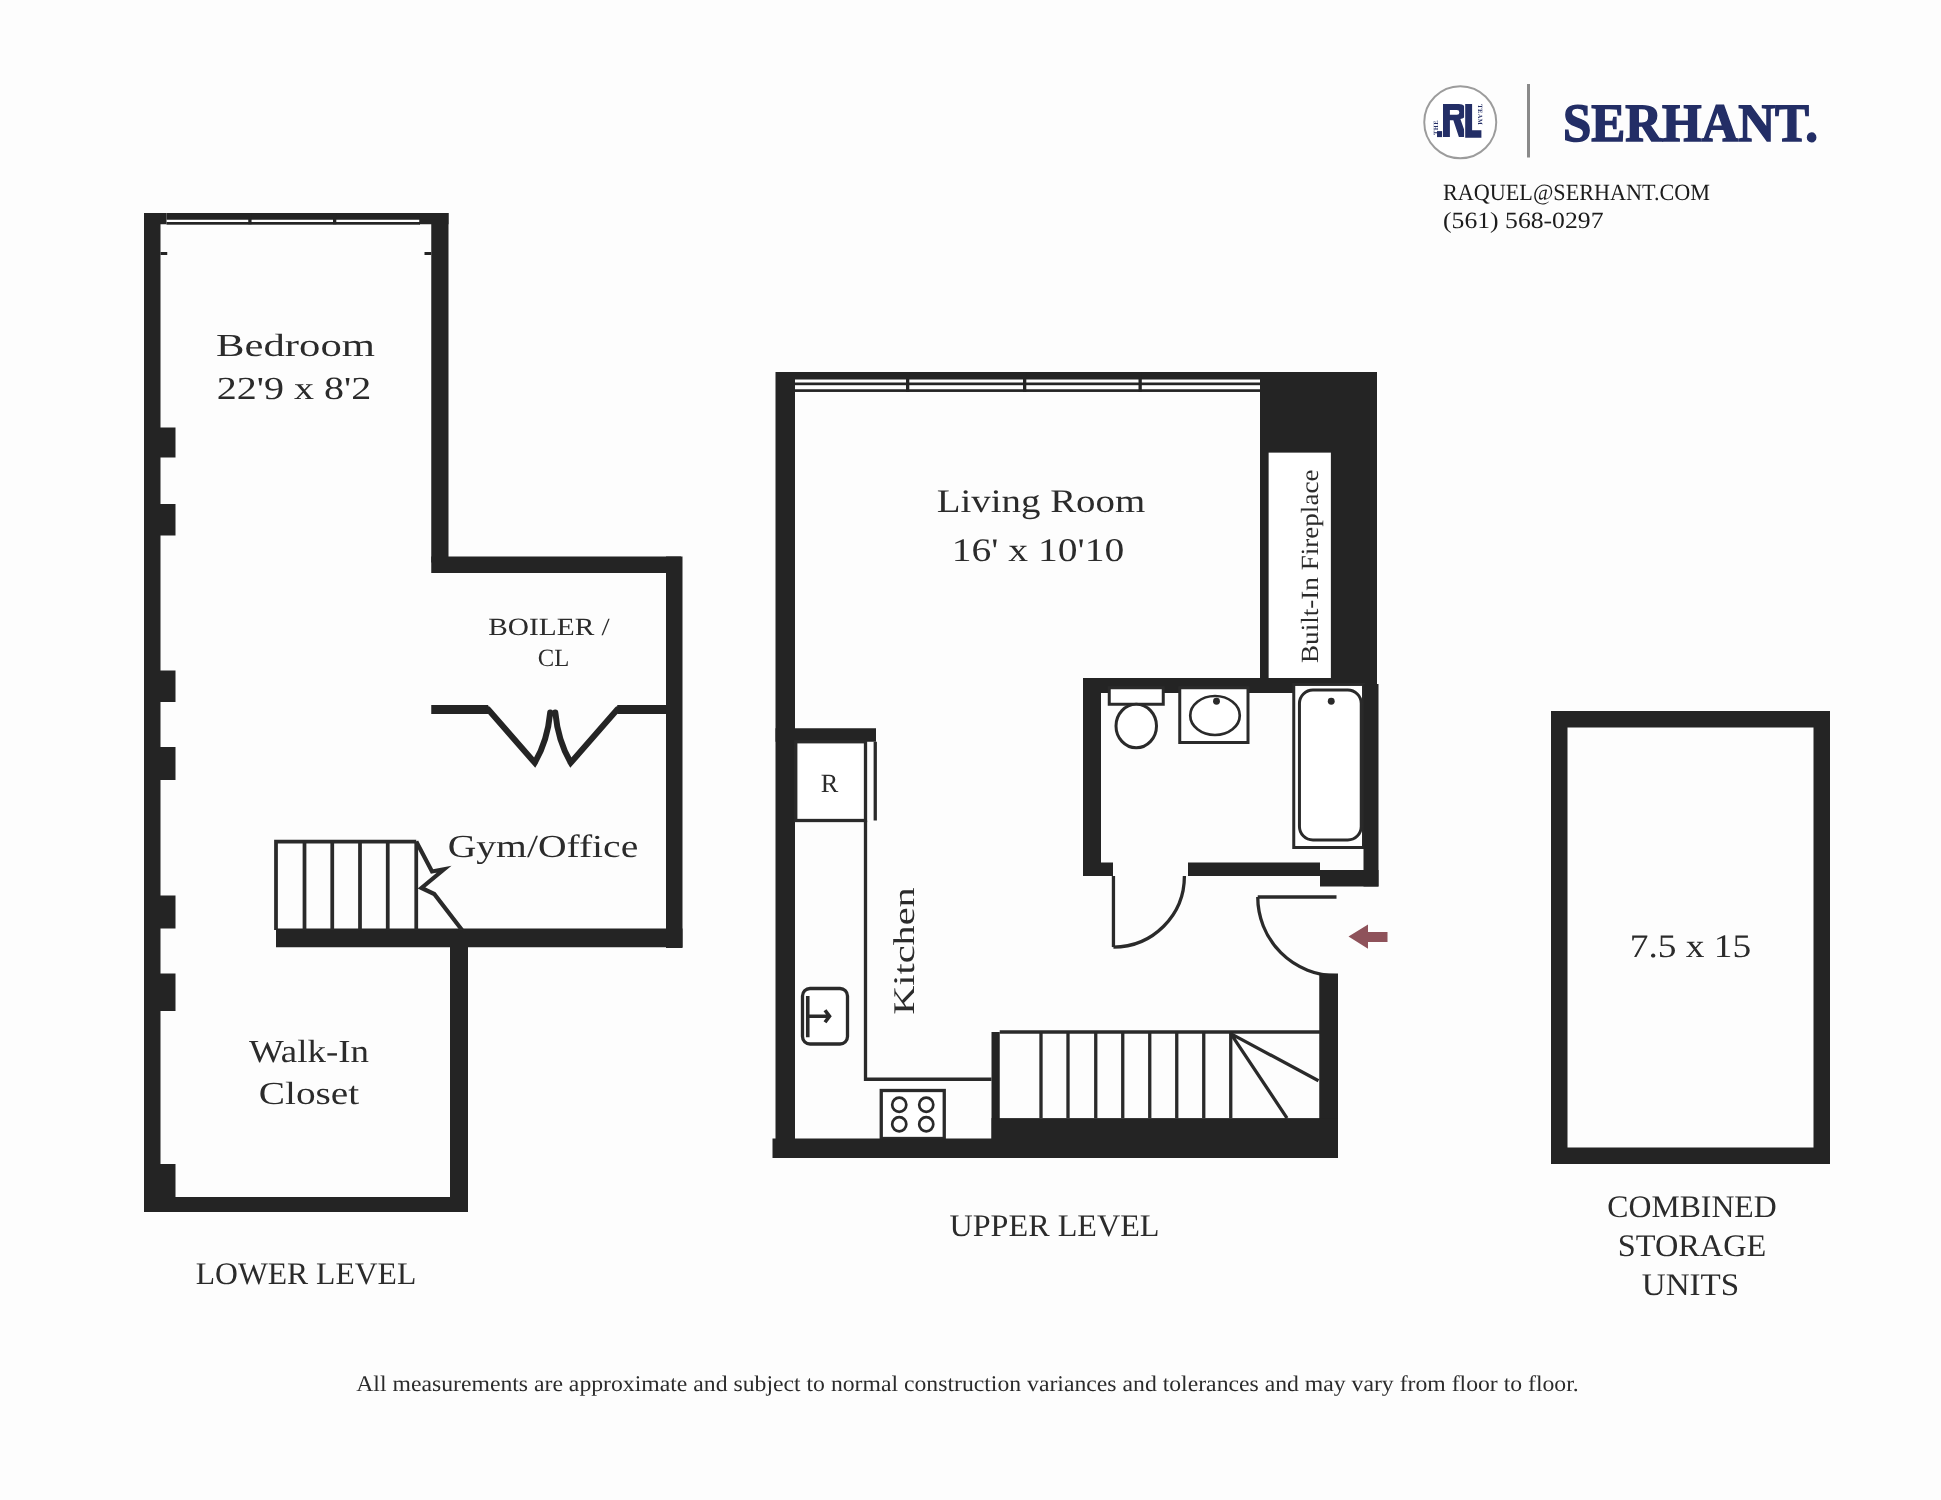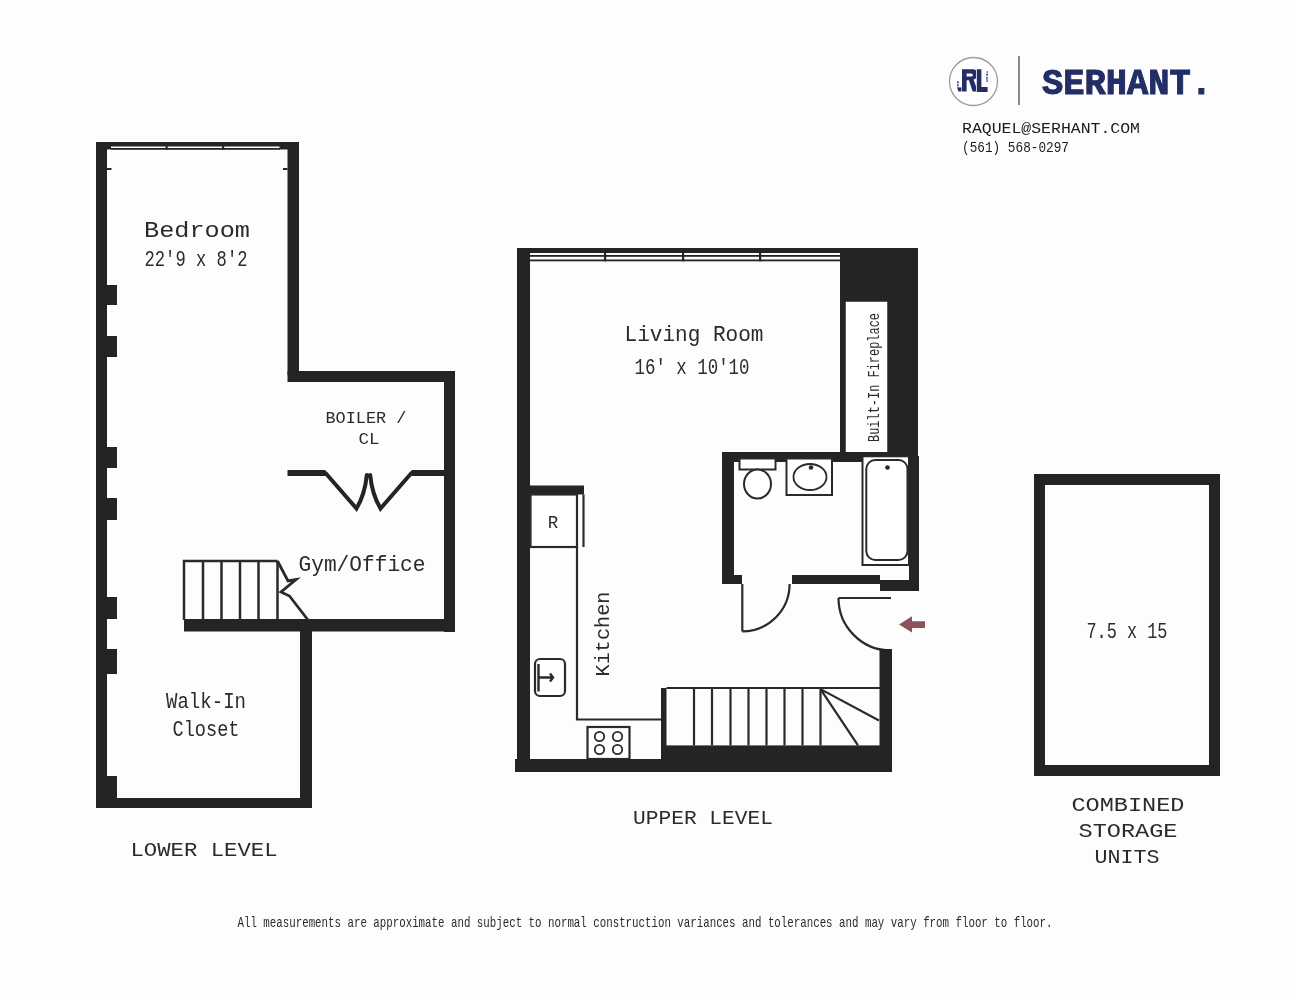--- a/index.html
+++ b/index.html
@@ -1,16 +1,16 @@
 <!DOCTYPE html>
 <html><head>
 <meta charset="utf-8">
 <style>
 html,body{margin:0;padding:0;background:#ffffff;}
-#page{position:relative;width:1294px;height:1000px;background:#fdfdfd;font-family:Liberation Mono, monospace;}
+#page{position:relative;width:1294px;height:1000px;background:#fdfdfd;font-family:Liberation Serif, serif;}
 svg{position:absolute;left:0;top:0;}
 </style>
 </head>
 <body>
 <div id="page">
 <svg width="1294" height="1000" viewBox="0 0 1294 1000" fill="#2b2b2b">
 
 <rect x="0" y="0" width="1294" height="1000" fill="#fdfdfd"></rect>
 
 <g>

